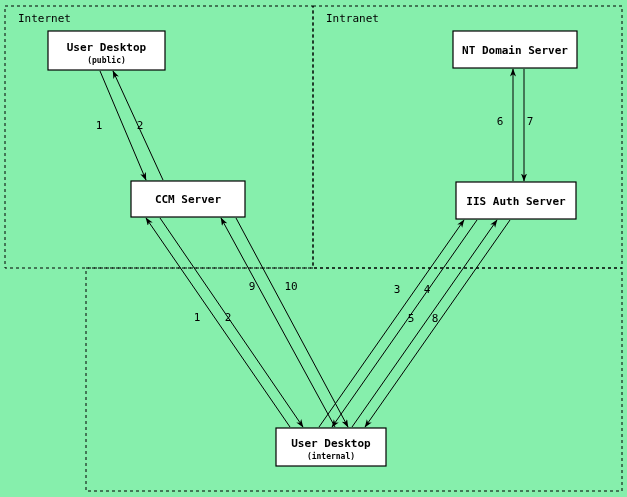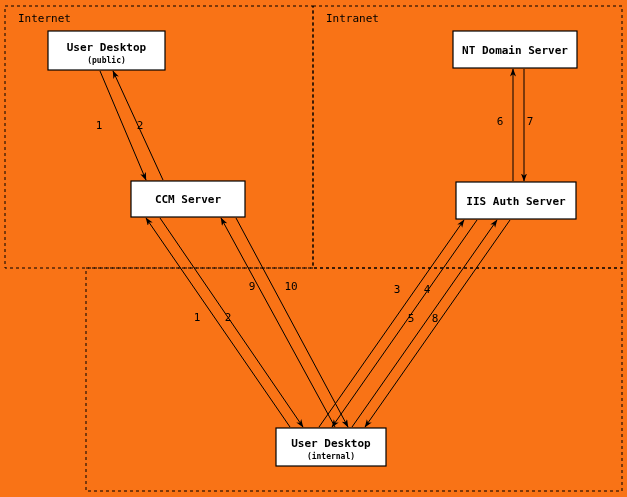--- a/index.html
+++ b/index.html
@@ -4,21 +4,21 @@
 <style>
   html, body {
     margin: 0;
     padding: 0;
     background: #ffffff;
   }
   #diagram-root {
     position: relative;
     width: 627px;
     height: 497px;
-    background: #f97316;
+    background: #86efac;
     font-family: "DejaVu Sans Mono", "Liberation Mono", monospace;
     overflow: hidden;
   }
   svg#diagram-svg {
     position: absolute;
     top: 0;
     left: 0;
     width: 627px;
     height: 497px;
   }

